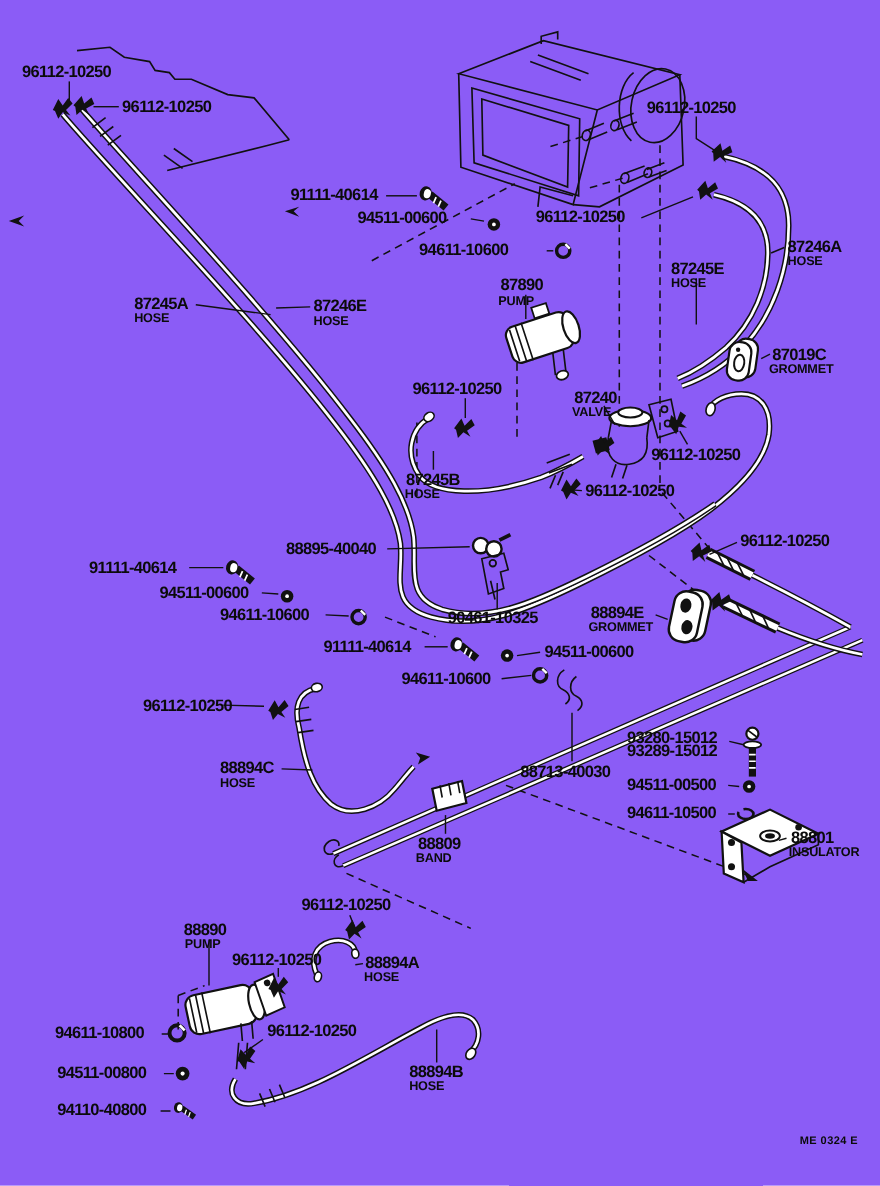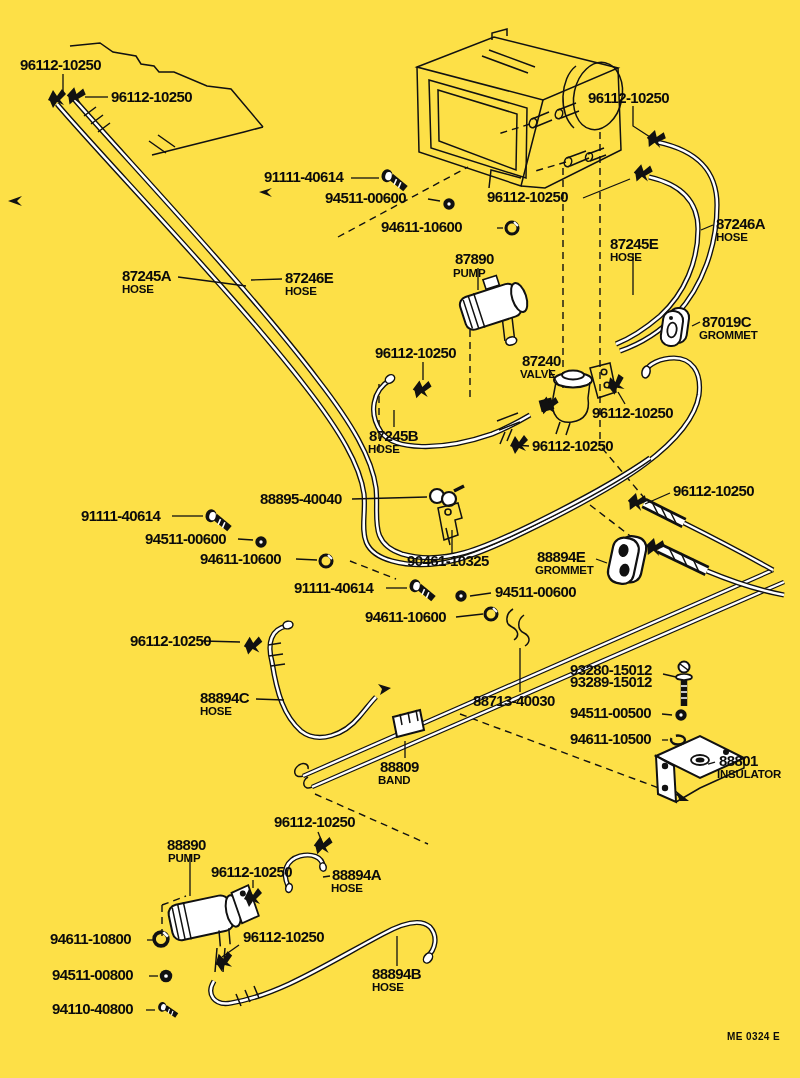--- a/index.html
+++ b/index.html
@@ -1,16 +1,16 @@
 <!DOCTYPE html>
 <html><head>
 <meta charset="utf-8">
 <style>
   html,body{margin:0;padding:0;background:#fff;}
-  #stage{position:relative;width:800px;height:1078px;background:#fde047;overflow:hidden;
+  #stage{position:relative;width:800px;height:1078px;background:#8b5cf6;overflow:hidden;
          font-family:"Liberation Sans",sans-serif;}
   svg{position:absolute;left:0;top:0;}
   text{fill:#0b0b0b;}
   .pt{font-family:"Liberation Sans",sans-serif;font-weight:bold;font-size:15px;letter-spacing:-0.6px;}
   .st{font-family:"Liberation Sans",sans-serif;font-weight:bold;font-size:11.5px;letter-spacing:-0.2px;}
   .tiny{font-family:"Liberation Sans",sans-serif;font-weight:bold;font-size:10px;letter-spacing:0.4px;}
   .ln{stroke:#111;stroke-width:1.5;fill:none;}
   .thin{stroke:#111;stroke-width:1.3;fill:none;}
   .dash{stroke:#111;stroke-width:1.4;fill:none;stroke-dasharray:7 5;}
   .hose{stroke:#111;stroke-width:5.2;fill:none;}

